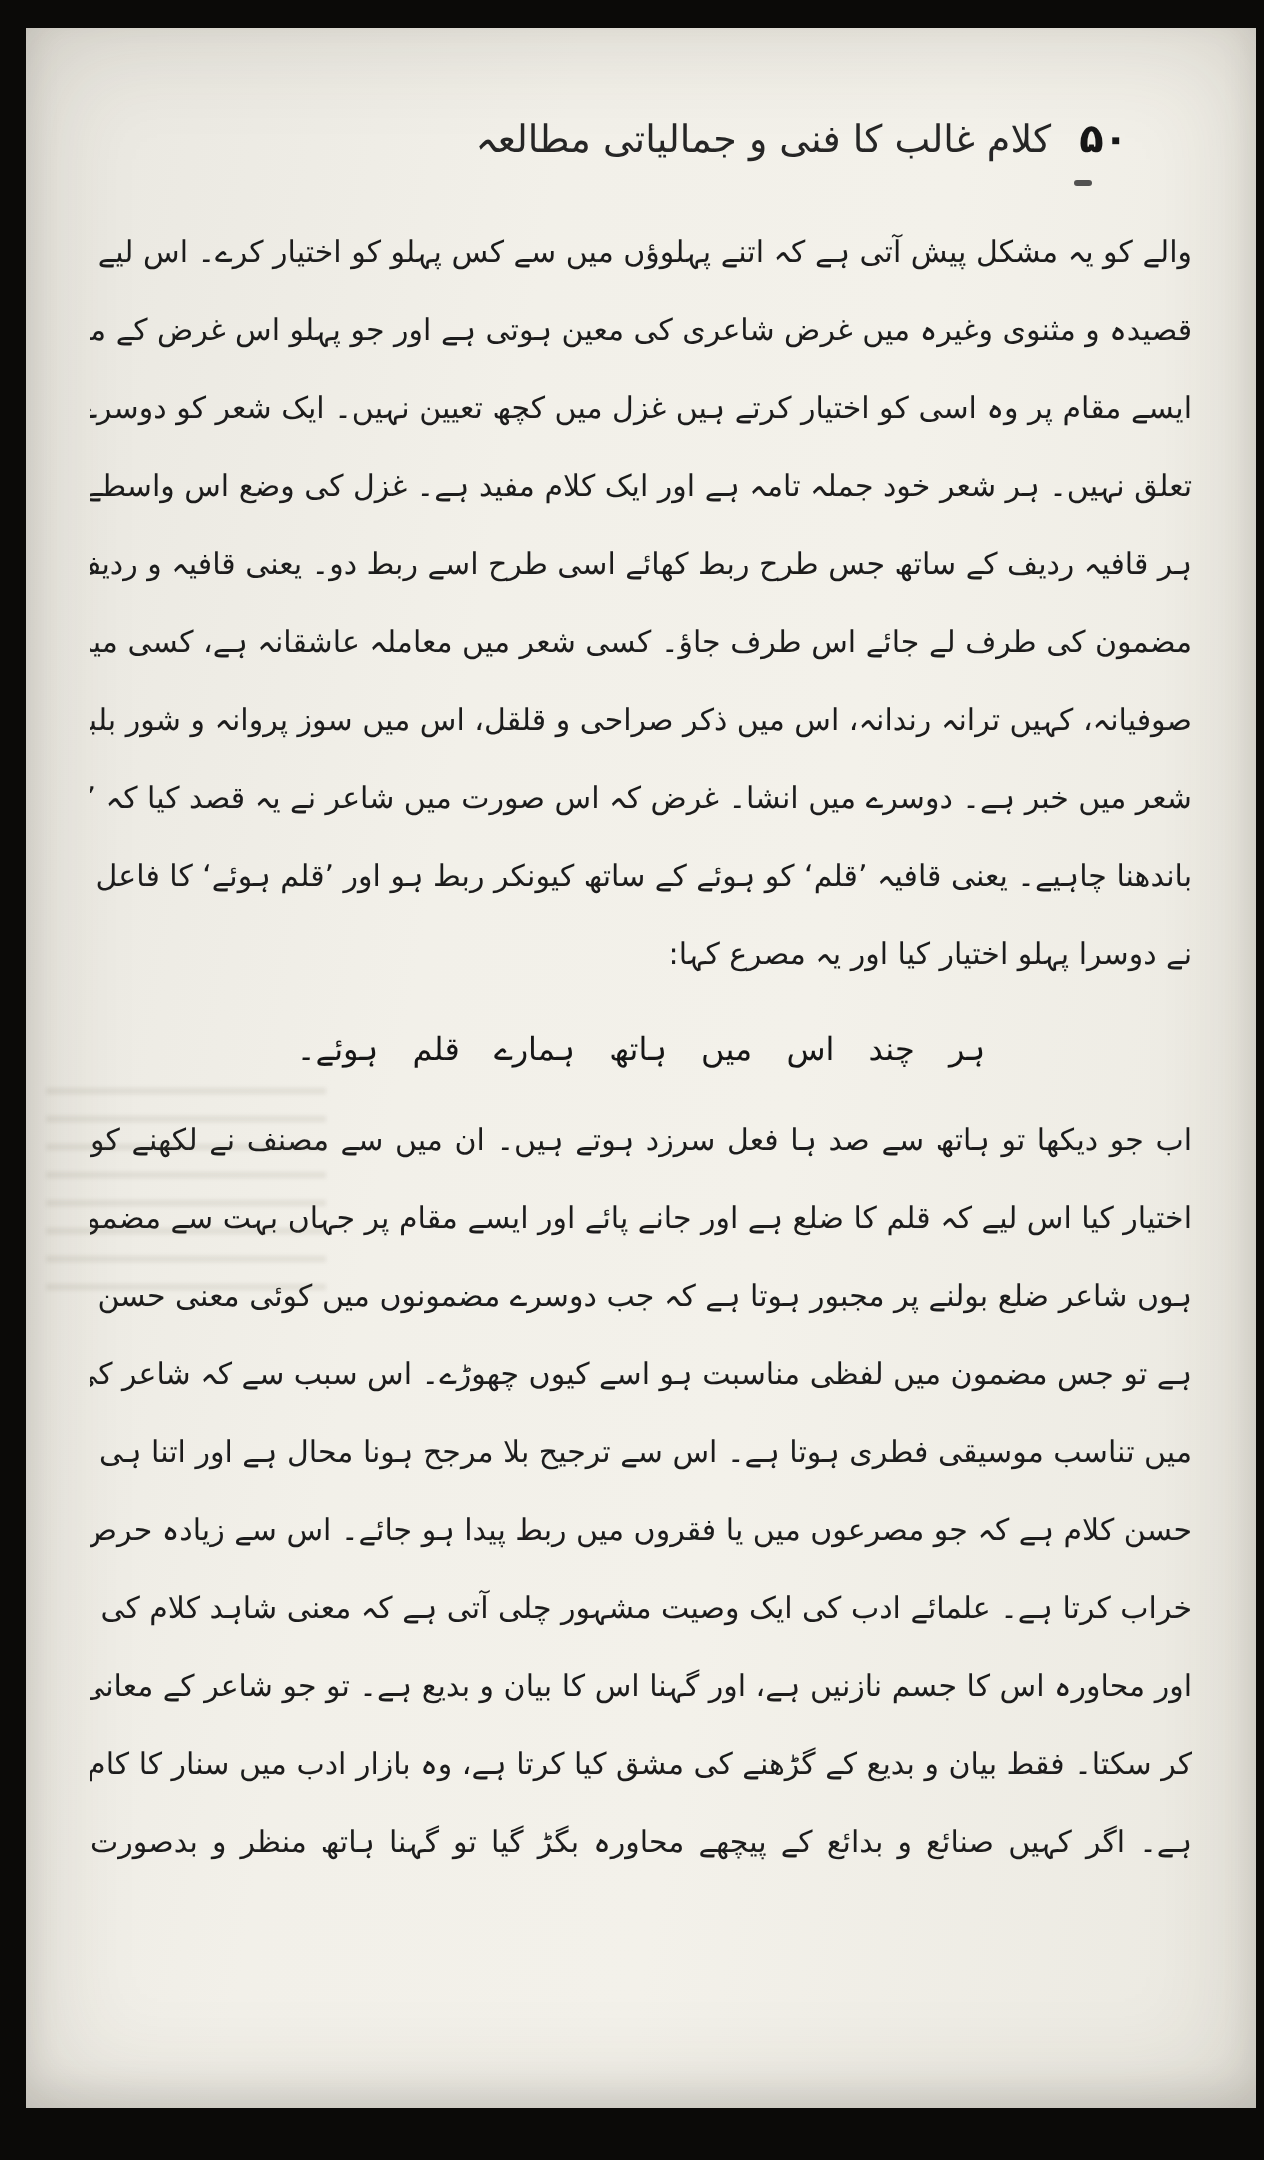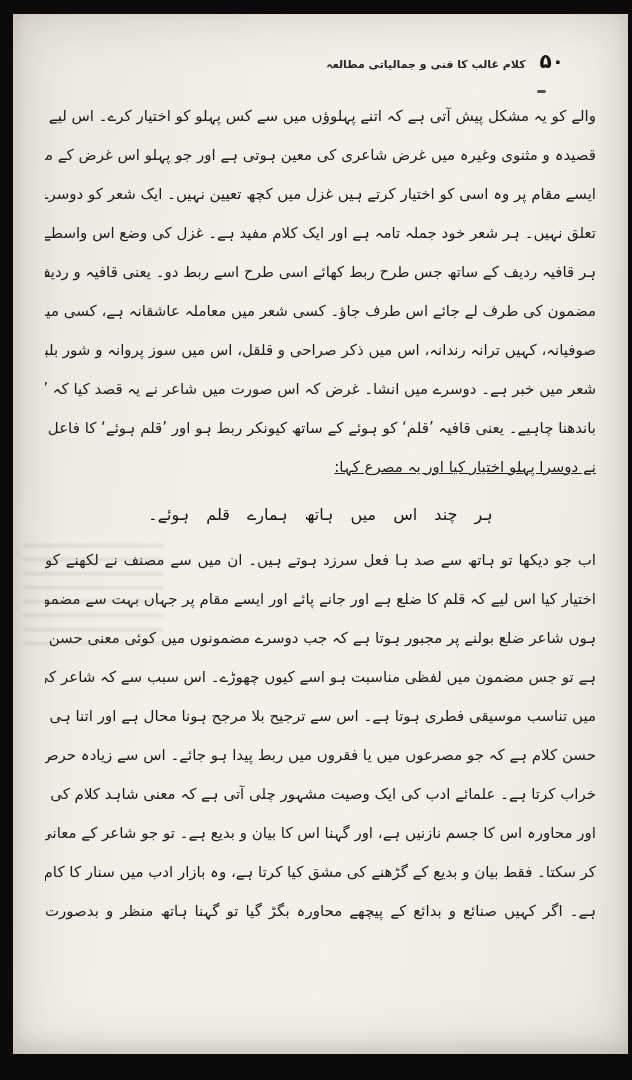--- a/index.html
+++ b/index.html
@@ -33,22 +33,22 @@
     padding: 36px 64px 0 30px;
     gap: 14px;
   }
   .page-number {
     font-size: 20px;
     font-weight: bold;
     line-height: 1;
     color: #161616;
   }
   .running-title {
-    font-size: 11px;
-    font-weight: bold;
+    font-size: 19px;
+    font-weight: normal;
     color: #262626;
     letter-spacing: 0.2px;
     padding-top: 8px;
   }
   .num-mark {
     position: absolute;
     top: 76px;
     right: 82px;
     width: 9px;
     height: 3px;
@@ -65,21 +65,20 @@
     height: 39px;
     overflow: hidden;
     text-align: justify;
     text-align-last: justify;
     white-space: nowrap;
     color: #1c1c1c;
   }
   .line.short {
     text-align: right;
     text-align-last: right;
-    text-decoration: underline;
   }
   .verse {
     font-size: 16px;
     line-height: 40px;
     height: 40px;
     margin: 8px 0 6px 0;
     text-align: center;
     word-spacing: 12px;
     color: #161616;
     overflow: hidden;

